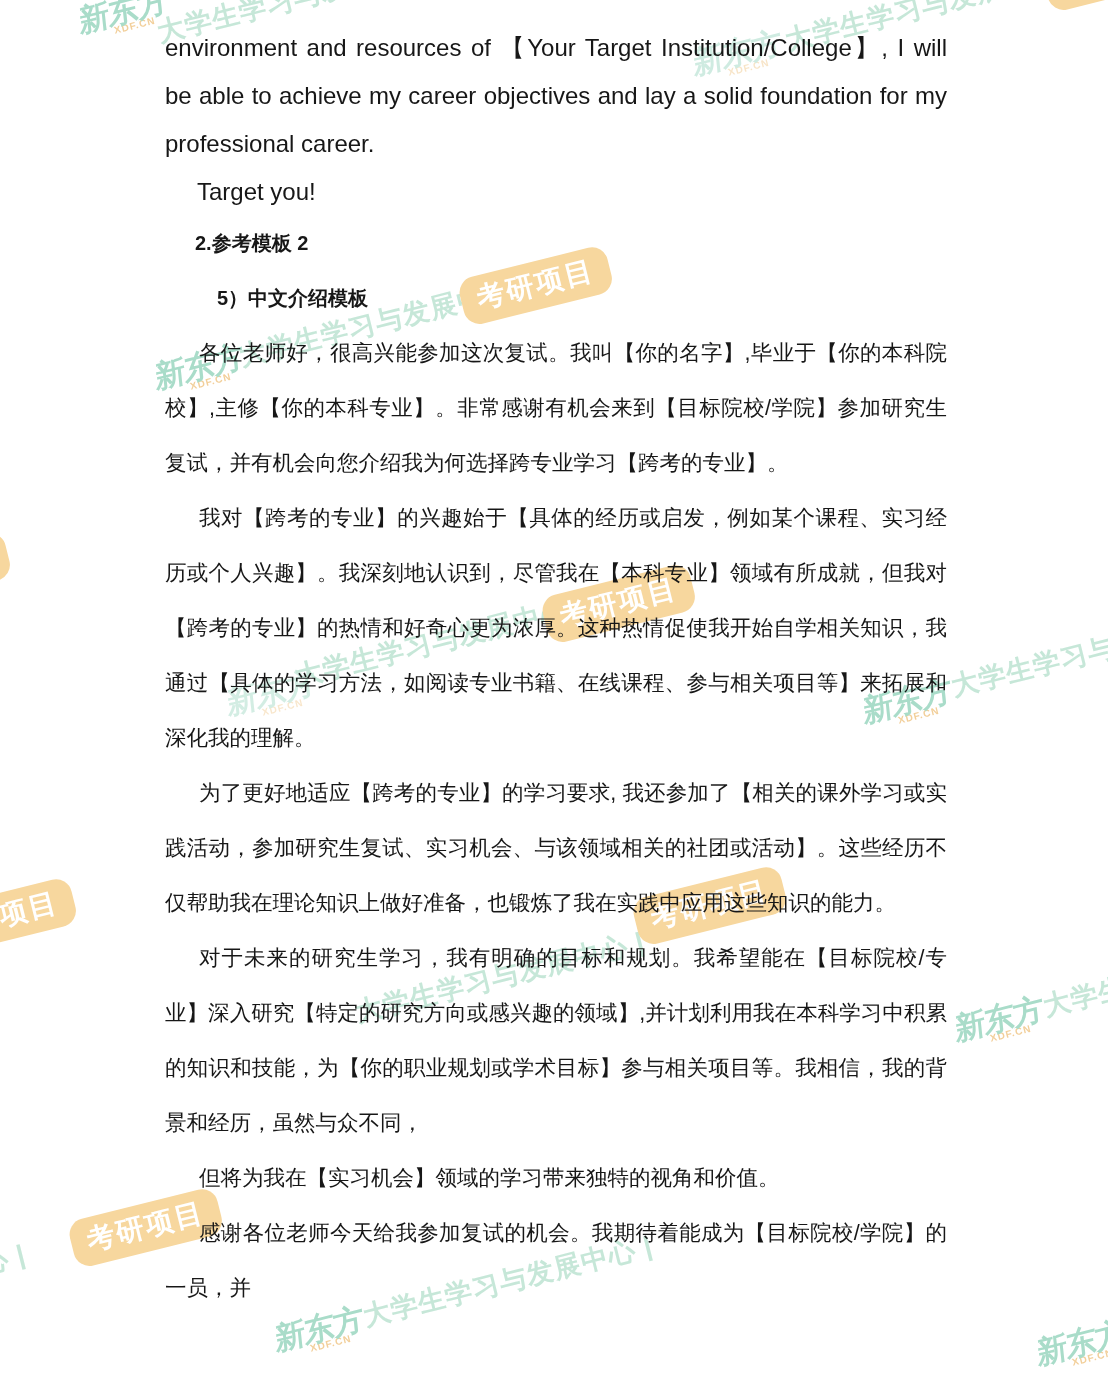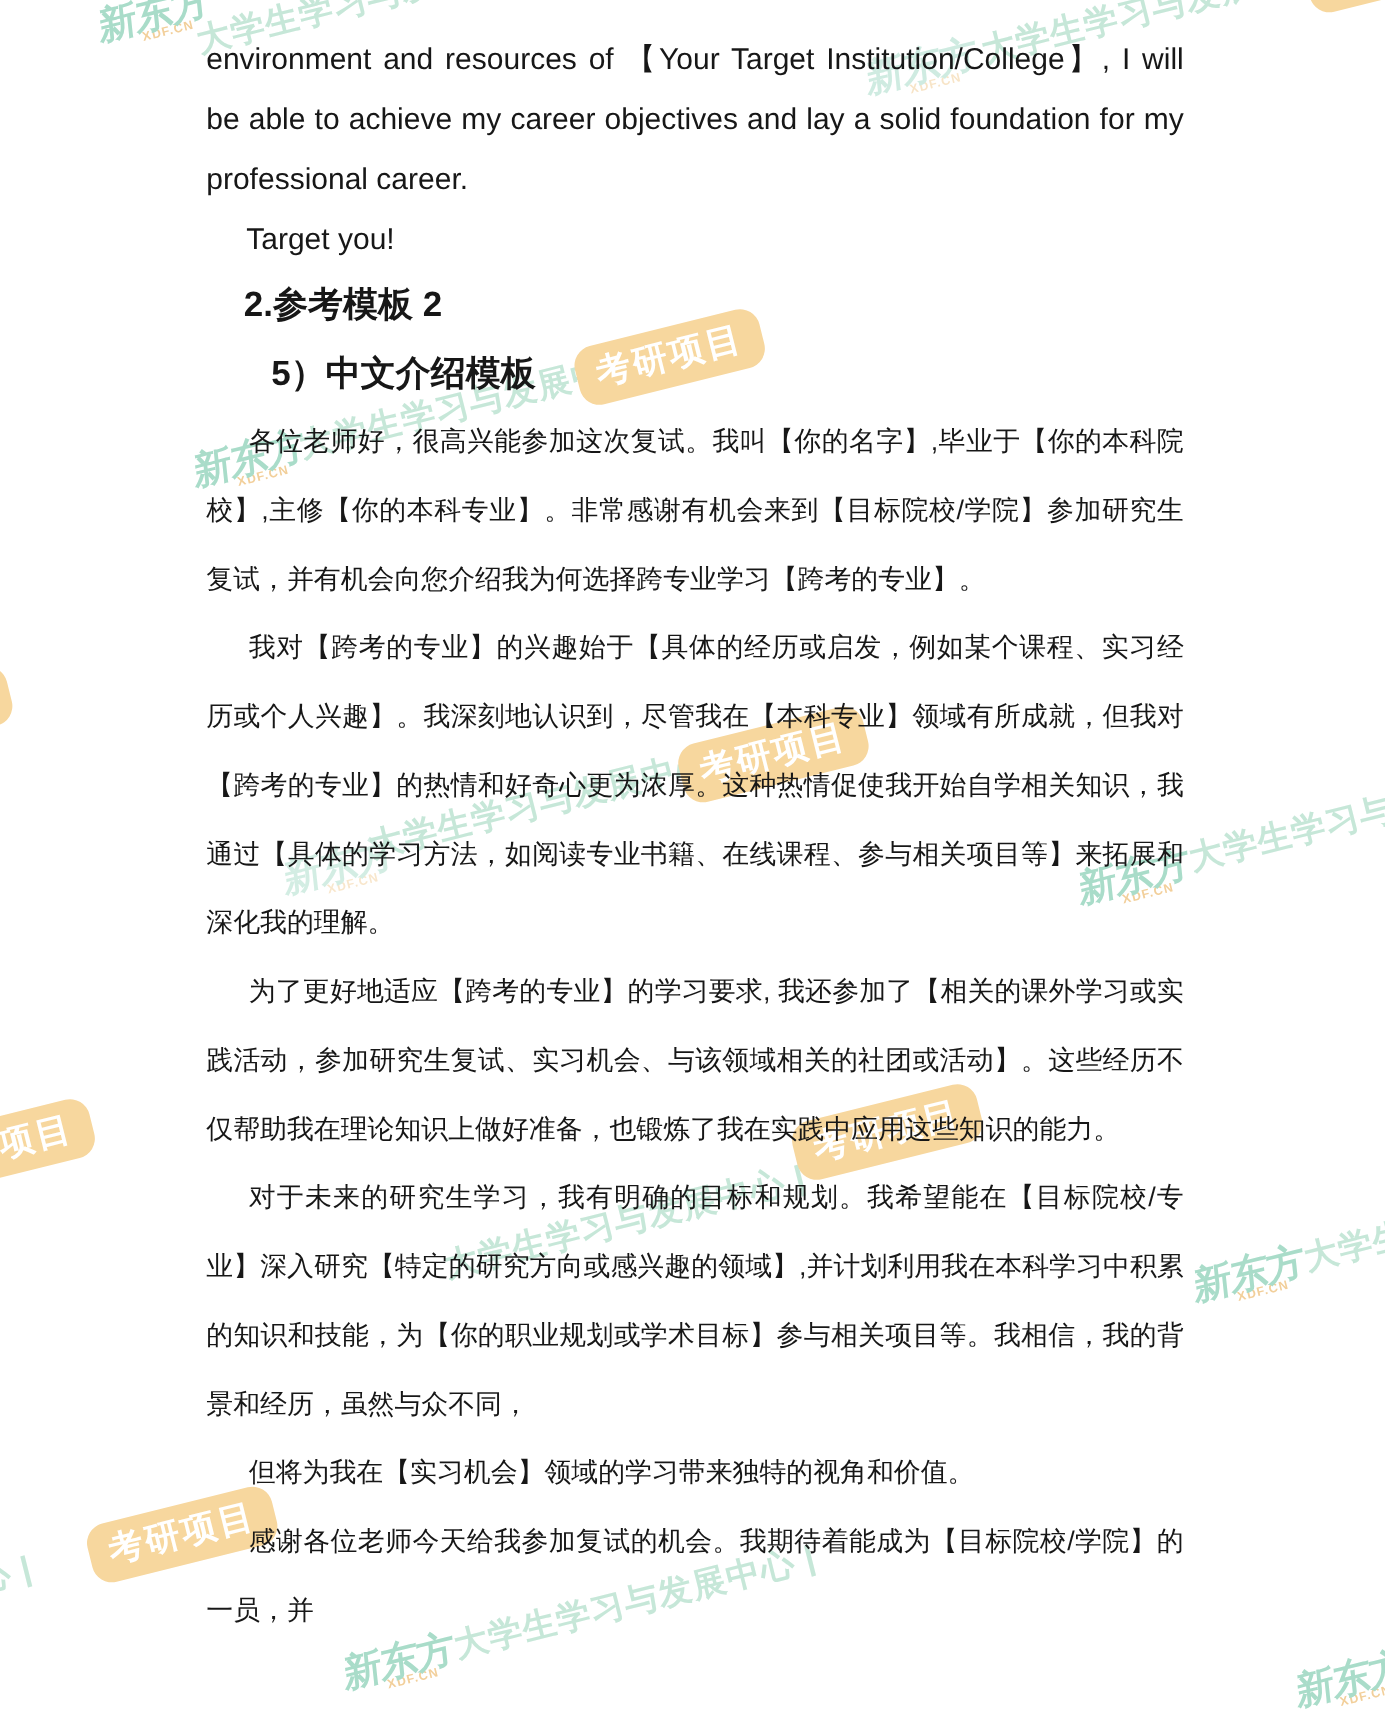--- a/index.html
+++ b/index.html
@@ -55,21 +55,21 @@
   
   .content {
     position:absolute; left:165px; top:24px; width:782px;
     z-index:1;
     color:#171717;
   }
   .content p { margin:0; text-align:justify; }
   .en  { font-size:24px; line-height:48px; text-indent:32px; }
   .en.noindent { text-indent:0; }
   .zh  { font-size:21.5px; line-height:55px; text-indent:34px; }
-  .heading { font-weight:bold; line-height:55px; font-size:28px; text-indent:30px; }
+  .heading { font-weight:bold; line-height:55px; font-size:20px; text-indent:30px; }
   .heading.sub { text-indent:52px; }
   .mt6  { margin-top:6px; }
   .mt8  { margin-top:8px; }
   .mt10 { margin-top:10px; }
   .mt4  { margin-top:4px; }
 </style>
 </head>
 <body>
 
 <div class="page">

